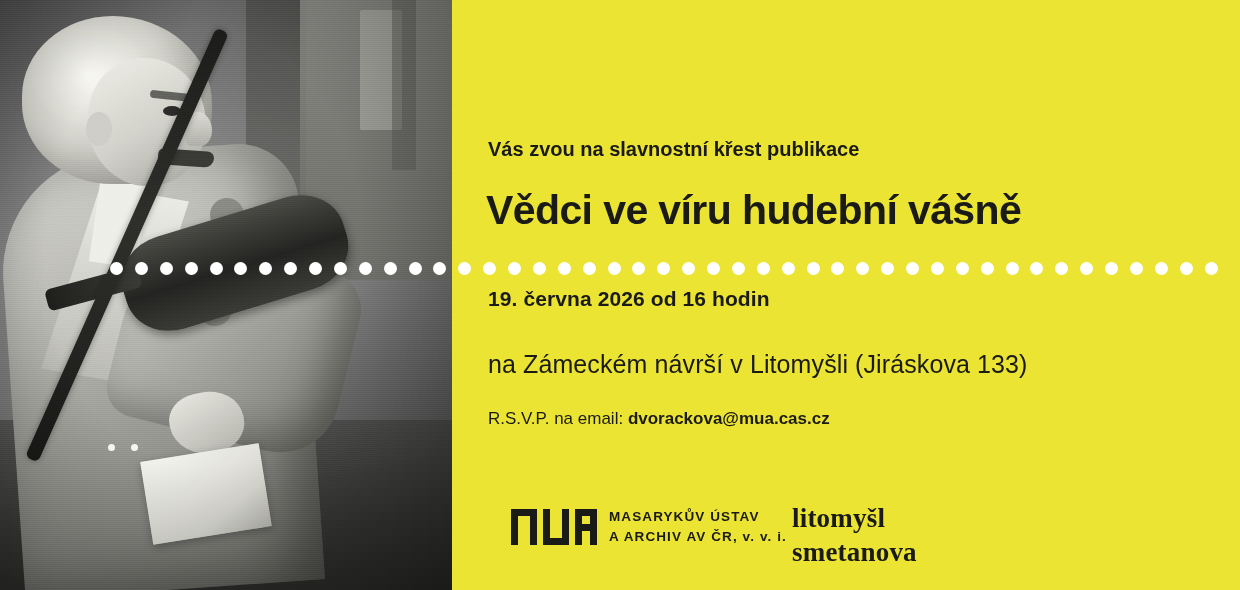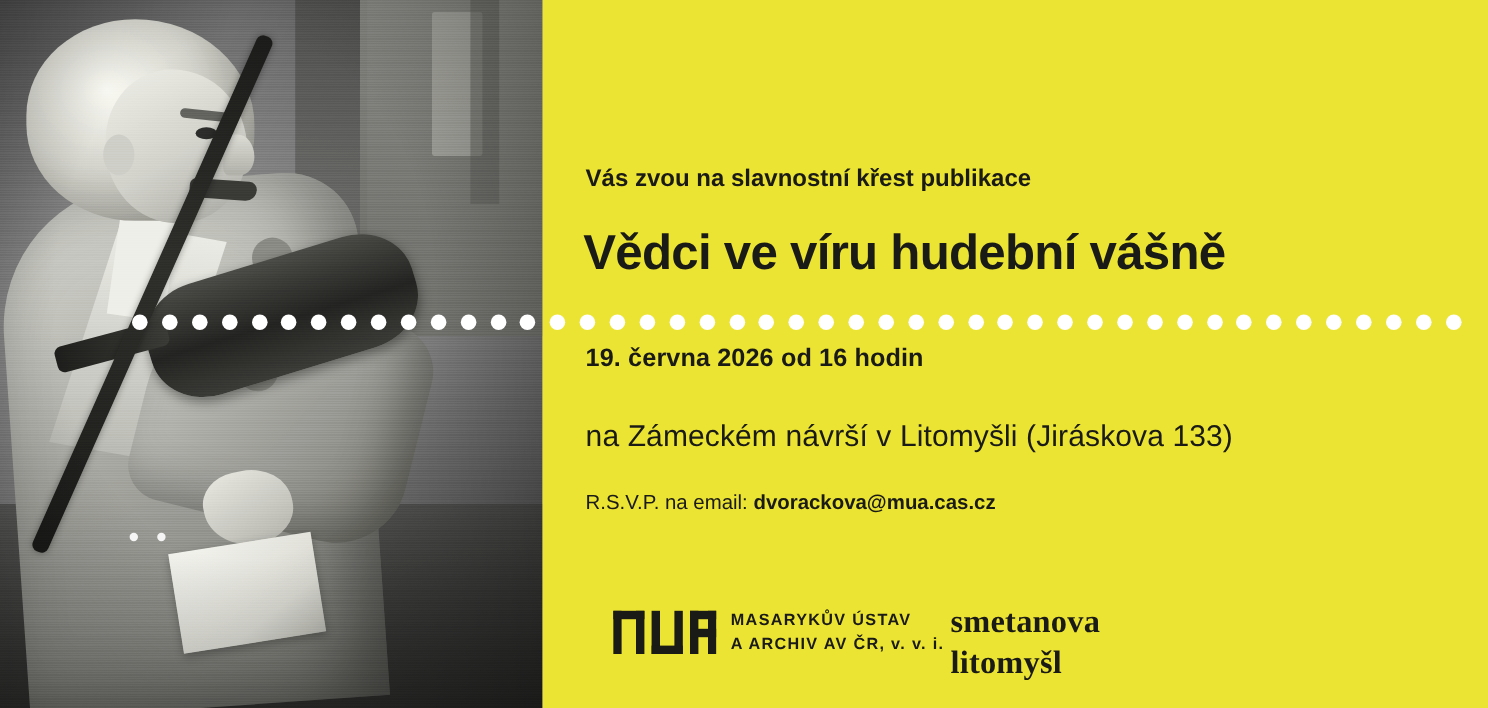--- a/index.html
+++ b/index.html
@@ -477,18 +477,18 @@
           <rect x="79" y="4" width="7" height="36"></rect>
         </g>
       </svg>
       <div class="mua-words">
         <div>MASARYKŮV ÚSTAV</div>
         <div>A ARCHIV AV ČR, v. v. i.</div>
       </div>
     </div>
 
     <div class="logo-smetanova">
+      <div>litomyšl</div>
       <div>smetanova</div>
-      <div>litomyšl</div>
     </div>
 
   </div>
 </div>
 
 </body></html>

